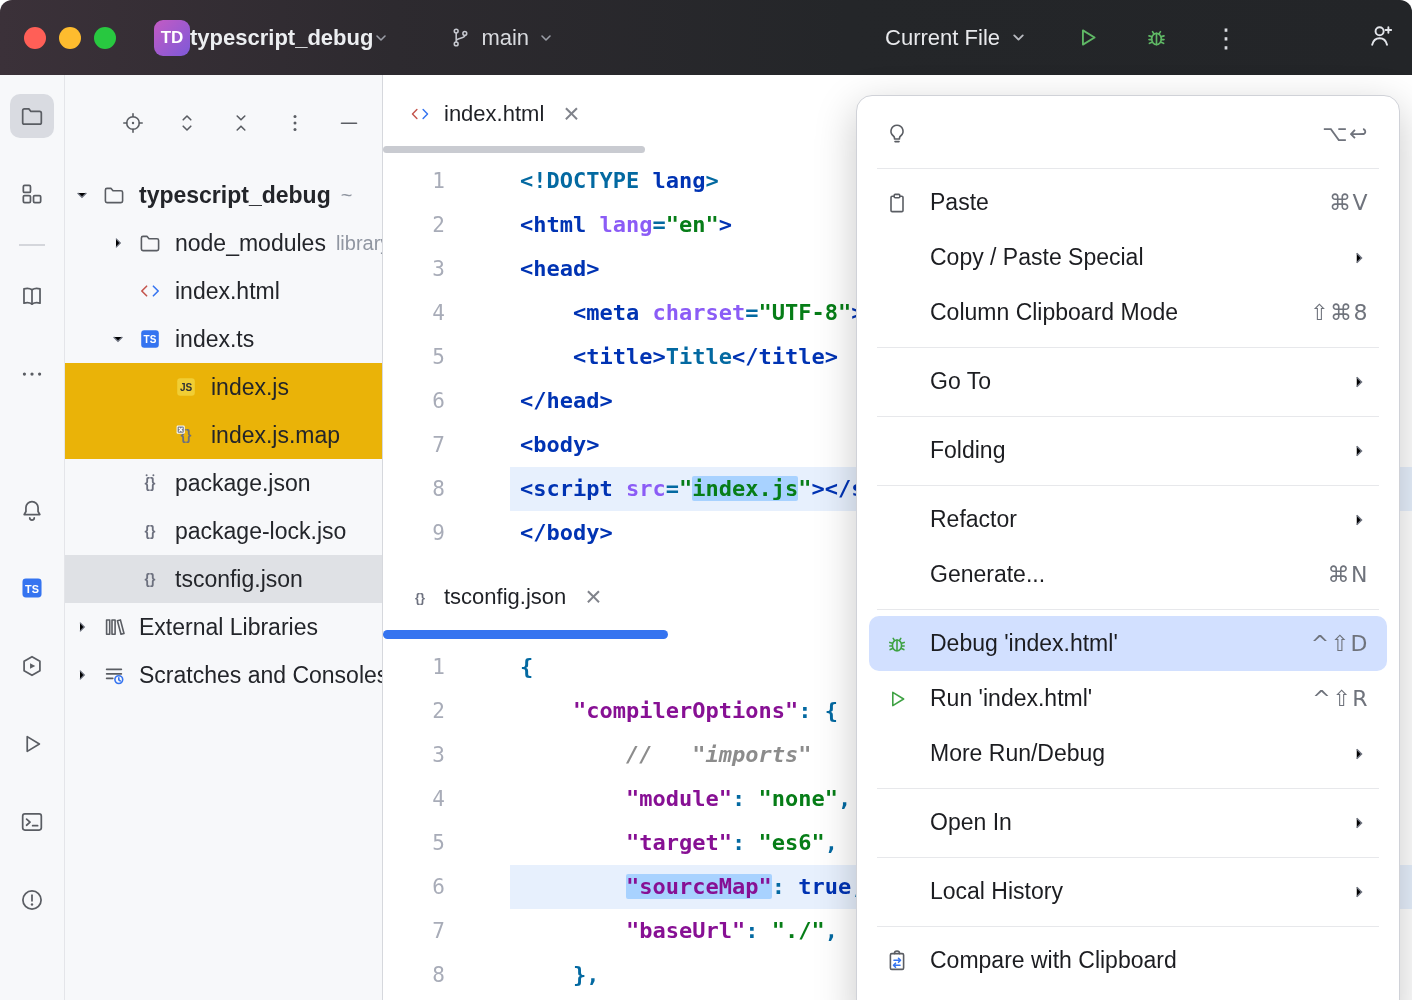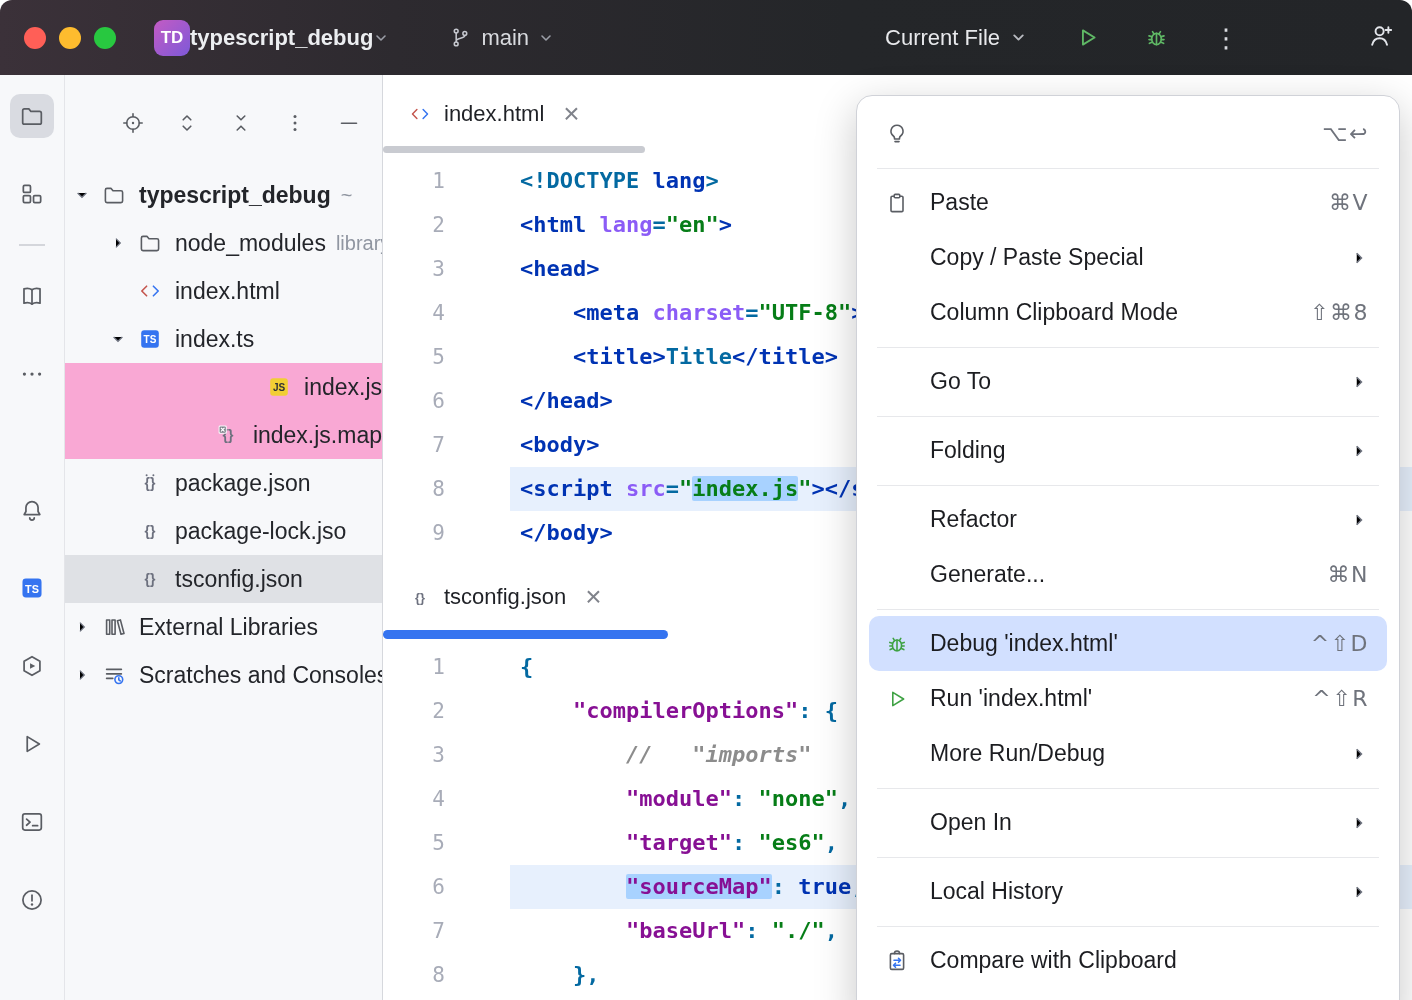--- a/index.html
+++ b/index.html
@@ -32,21 +32,21 @@
   .tsi{width:44px;height:44px;border-radius:10px;display:flex;align-items:center;justify-content:center;margin:0 auto 34px;}
   .tsi.active{background:#d9dbe1;}
   .ts-divider{width:26px;height:2px;background:#d4d6db;margin:-6px auto 28px;}
   .ts-gap{height:58px;}
 
   
   .tree{width:318px;flex:none;box-sizing:border-box;background:#f7f8fa;border-right:1px solid #d6d8dd;overflow:hidden;}
   .tree-toolbar{height:96px;display:flex;align-items:center;padding-left:55px;gap:28px;}
   .ttb-btn{width:26px;height:26px;display:flex;align-items:center;justify-content:center;}
   .trow{height:48px;display:flex;align-items:center;font-size:23px;color:#23252a;white-space:nowrap;overflow:hidden;box-sizing:border-box;}
-  .trow.sel-blue{background:#f9a8d4;justify-content:flex-end;}
+  .trow.sel-blue{background:#eab308;}
   .trow.sel-gray{background:#dfe1e5;}
   .tch{width:34px;flex:none;display:flex;justify-content:center;align-items:center;}
   .tic{width:30px;flex:none;margin-right:10px;display:flex;justify-content:center;align-items:center;}
   .tlb.b{font-weight:700;}
   .tsuf{color:#9younger096a1;color:#9096a1;margin-left:10px;font-size:20px;}
 
   
   .editors{flex:1;display:flex;flex-direction:column;overflow:hidden;background:#fff;}
   .ed-top{height:480px;flex:none;}
   .ed-bottom{flex:1;}

